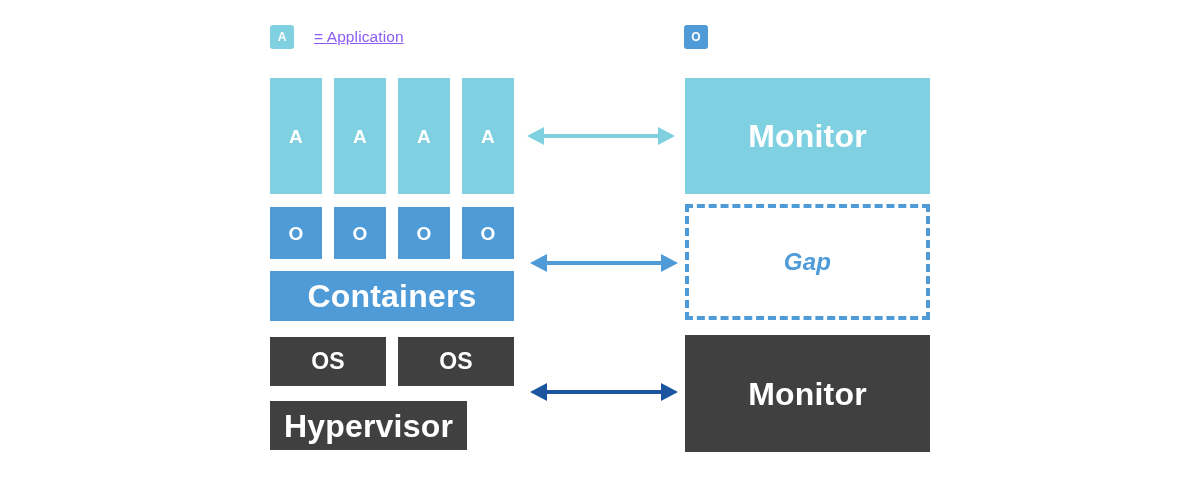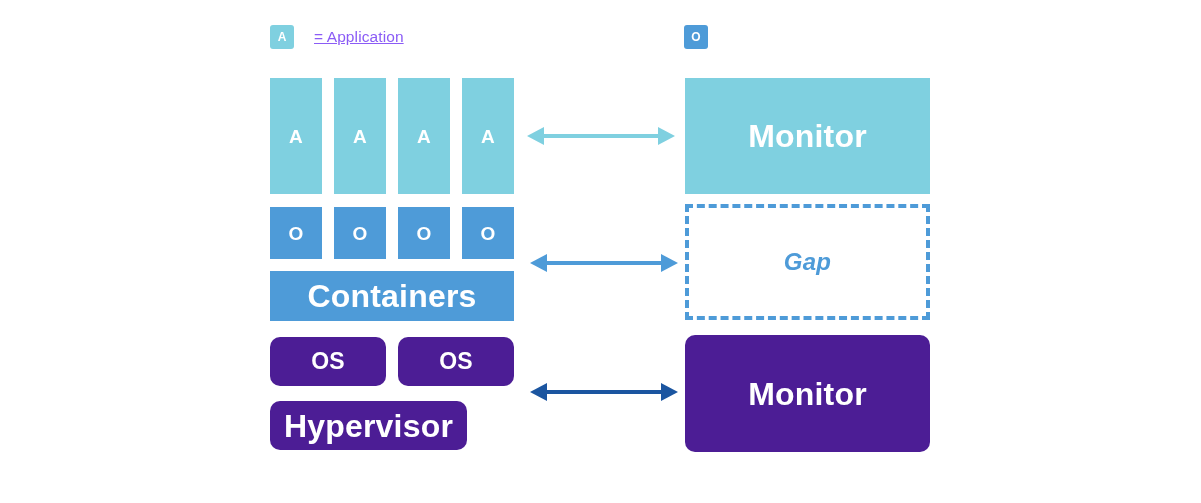--- a/index.html
+++ b/index.html
@@ -54,21 +54,21 @@
     display: flex;
     align-items: center;
     justify-content: center;
     color: #ffffff;
     font-weight: 700;
     line-height: 1;
     box-sizing: border-box;
   }
   .block.light  { background: #7fd0e0; }
   .block.medium { background: #4e9bd8; }
-  .block.dark   { background: #4c1d95; border-radius: 10px; }
+  .block.dark   { background: #404040; }
 
   .label-sm  { font-size: 19px; letter-spacing: 0.3px; }
   .label-lg  { font-size: 23px; letter-spacing: 0.2px; }
   .label-xl  { font-size: 32px; letter-spacing: 0.2px; }
 
   
   .gap-box {
     position: absolute;
     box-sizing: border-box;
     border: 4px dashed #4e9bd8;

